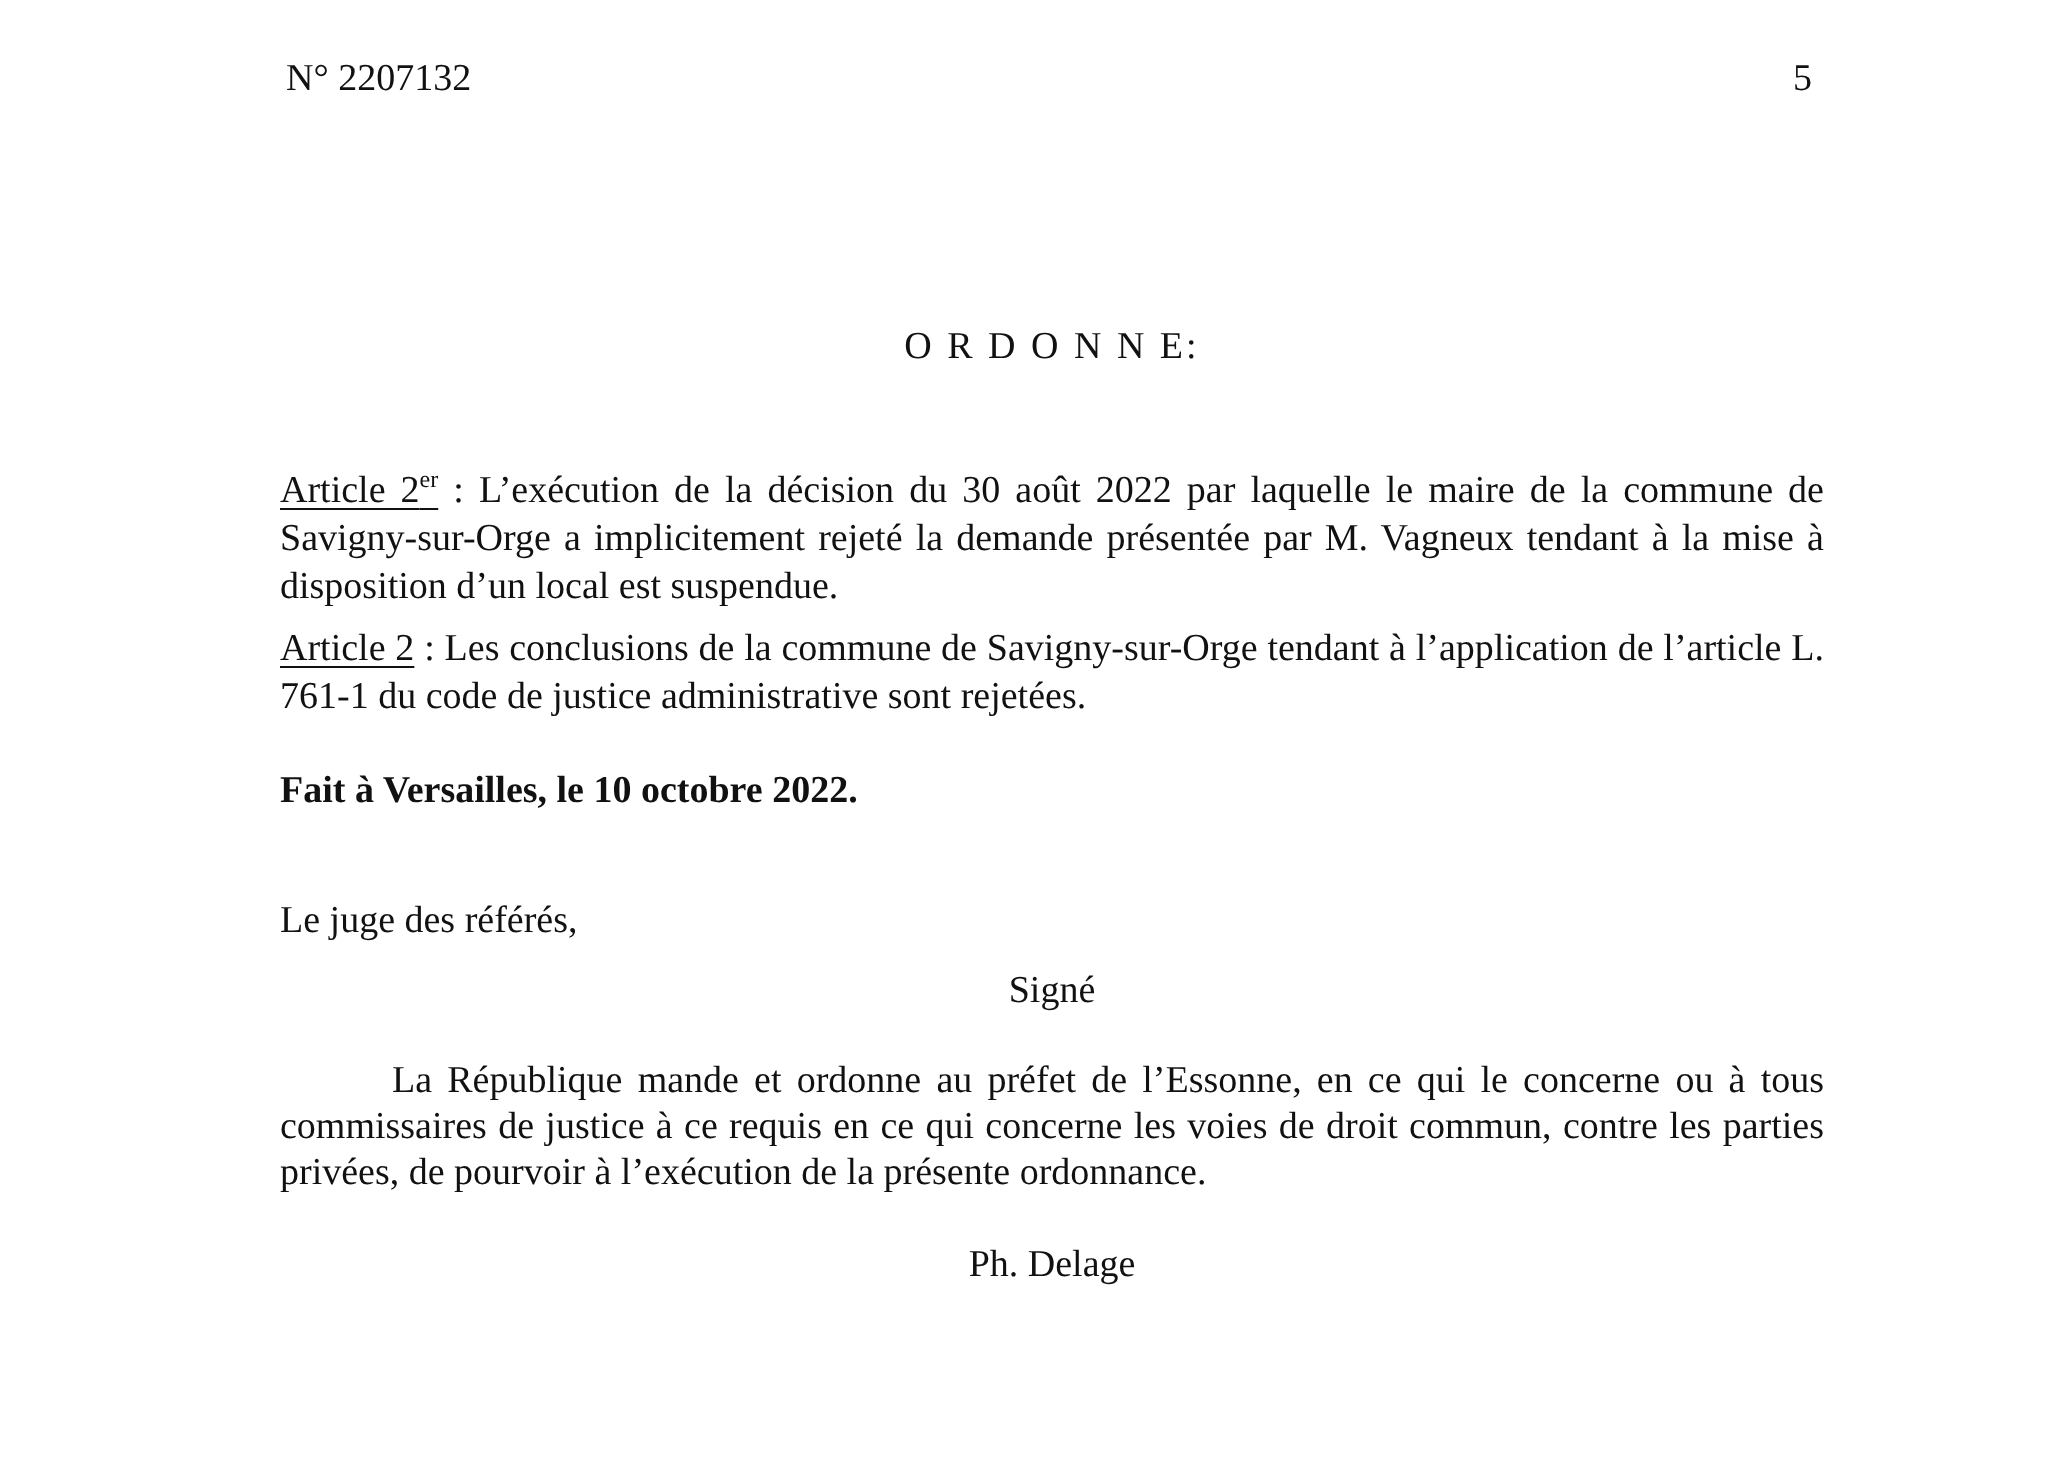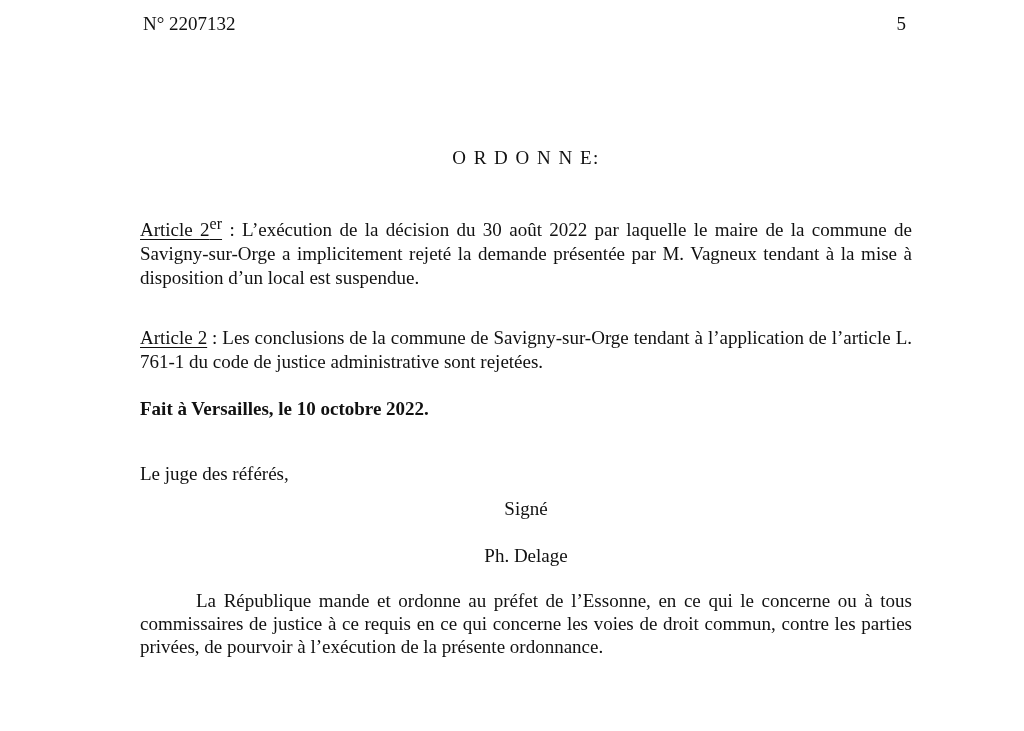--- a/index.html
+++ b/index.html
@@ -11,49 +11,49 @@
     width: 1024px;
     height: 731px;
     overflow: hidden;
     font-family: "Liberation Serif", "DejaVu Serif", serif;
     color: #111111;
   }
   .doc {
     box-sizing: border-box;
     width: 1024px;
     height: 731px;
-    padding: 12px 112px 0 140px;
+    padding: 28px 112px 0 140px;
     font-size: 19px;
     line-height: 24px;
   }
   .doc-header {
     display: flex;
     justify-content: space-between;
     align-items: flex-start;
   }
   .case-number { padding-left: 3px; }
   .page-number { padding-right: 6px; }
   .heading {
     margin-top: 110px;
     text-align: center;
     letter-spacing: 1.5px;
   }
   .para {
     text-align: justify;
     margin: 0;
   }
   .para-article-1 { margin-top: 48px; }
-  .para-article-2 { margin-top: 36px; }
+  .para-article-2 { margin-top: 7px; }
   .para-article-3 { margin-top: 20px; }
   .article-label {
     text-decoration: underline;
     text-underline-offset: 3px;
   }
   .article-label sup {
-    font-size: 16px;
+    font-size: 12px;
     line-height: 0;
   }
   .place-date {
     margin-top: 23px;
     text-align: left;
     font-weight: bold;
   }
   .sig-role   { margin-top: 41px; text-align: left; }
   .sig-signed { margin-top: 11px; text-align: center; }
   .sig-name   { margin-top: 23px; text-align: center; }
@@ -80,17 +80,17 @@
 
   <p class="para para-article-2"><span class="article-label"><span>Article 2</span><sup></sup></span><span> : </span><span>Les conclusions de la commune de Savigny-sur-Orge tendant à l’application de l’article L. 761-1 du code de justice administrative sont rejetées.</span></p>
 
 
   <p class="para place-date">Fait à Versailles, le 10 octobre 2022.</p>
 
   <p class="para sig-role">Le juge des référés,</p>
 
   <p class="para sig-signed">Signé</p>
 
+  <p class="para closing">La République mande et ordonne au préfet de l’Essonne, en ce qui le concerne ou à tous commissaires de justice à ce requis en ce qui concerne les voies de droit commun, contre les parties privées, de pourvoir à l’exécution de la présente ordonnance.</p>
+
   <p class="para sig-name">Ph. Delage</p>
-
-  <p class="para closing">La République mande et ordonne au préfet de l’Essonne, en ce qui le concerne ou à tous commissaires de justice à ce requis en ce qui concerne les voies de droit commun, contre les parties privées, de pourvoir à l’exécution de la présente ordonnance.</p>
 
 </div>
 
 </body></html>

